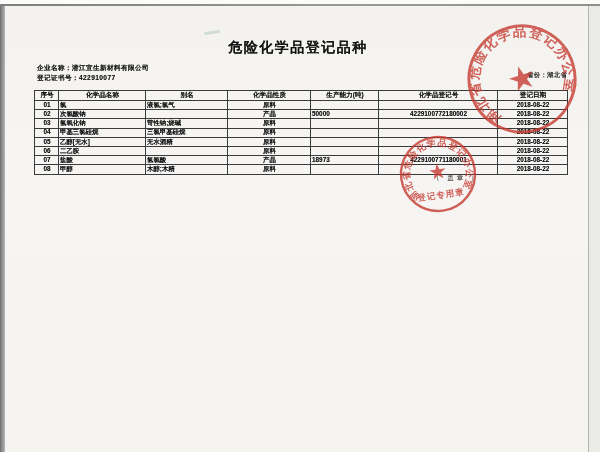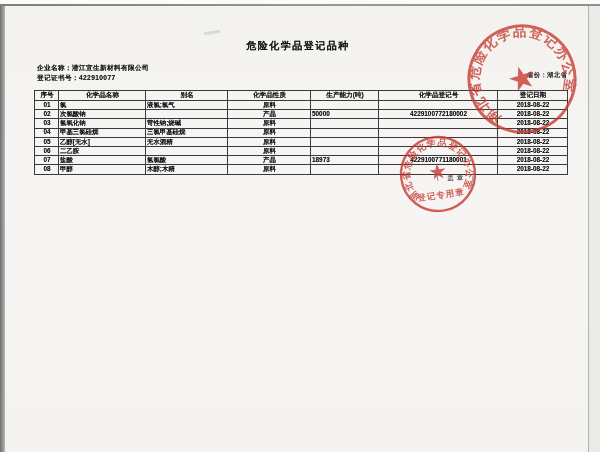--- a/index.html
+++ b/index.html
@@ -14,21 +14,21 @@
   .edge-left{position:absolute;left:0;top:6px;width:5px;height:446px;
     background:linear-gradient(90deg,#6f6f6f,#b6b6b6);}
   .paper{position:absolute;left:5px;top:6px;width:584px;height:446px;
     background:linear-gradient(180deg,#f3f2ef 0%,#f6f5f3 35%,#f4f3f0 100%);}
   .edge-right-line{position:absolute;left:588px;top:6px;width:1px;height:446px;background:#b3b3af;}
   .edge-right-area{position:absolute;left:589px;top:6px;width:11px;height:446px;background:#eaeae7;}
   .artifact{position:absolute;left:204px;top:31px;width:16px;height:3px;
     background:#b7cfc2;opacity:.6;border-radius:2px;transform:rotate(-8deg);}
 
   .title{position:absolute;left:0;top:39px;width:596px;margin:0;
-    text-align:center;font-size:10px;font-weight:bold;letter-spacing:1.5px;color:#141414;
+    text-align:center;font-size:14px;font-weight:bold;letter-spacing:1.5px;color:#141414;
     text-shadow:0 0 .5px rgba(0,0,0,.55);}
 
   .company{position:absolute;left:37px;top:63px;font-size:6.6px;font-weight:bold;
     line-height:9.5px;letter-spacing:.4px;color:#181818;text-shadow:0 0 .4px rgba(0,0,0,.5);}
   .province{position:absolute;left:527px;top:71px;font-size:6.4px;font-weight:bold;
     letter-spacing:.3px;color:#181818;}
 
   table.reg{position:absolute;left:34px;top:90px;width:533px;
     border-collapse:collapse;table-layout:fixed;
     font-size:6.4px;color:#101010;}

